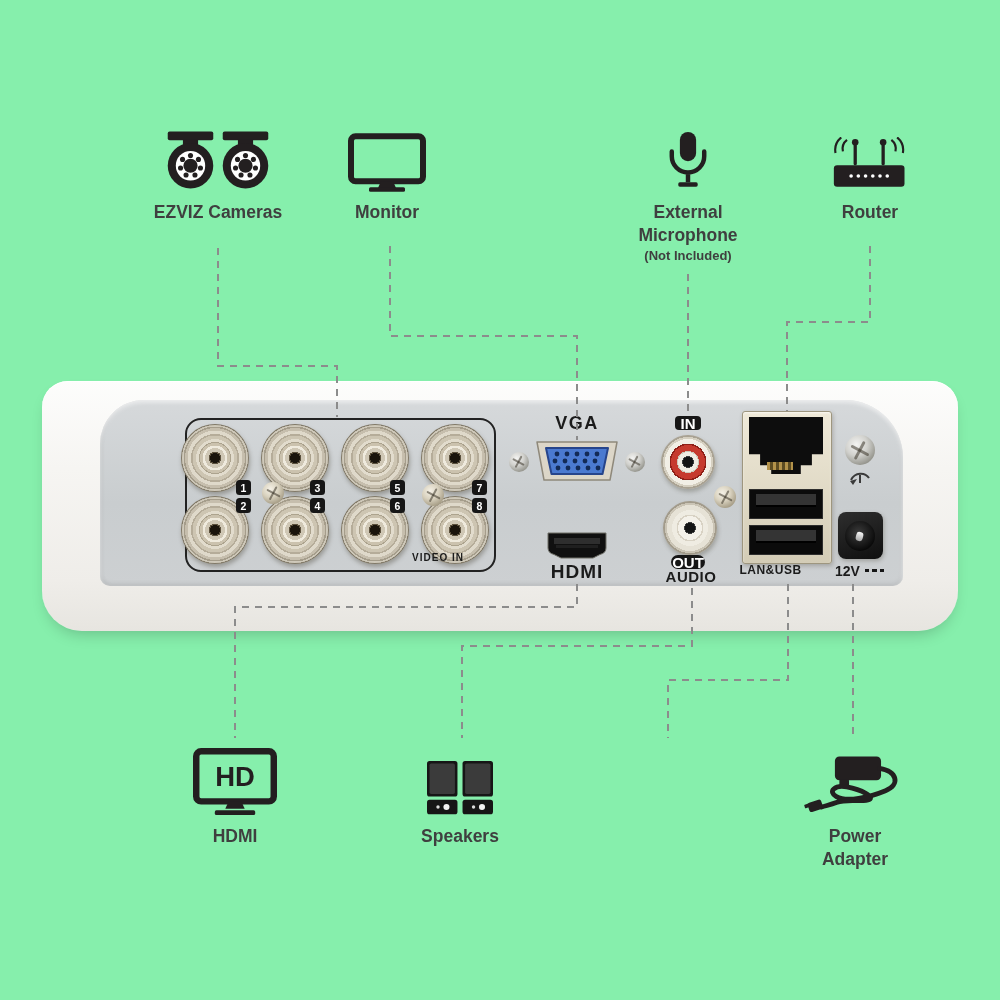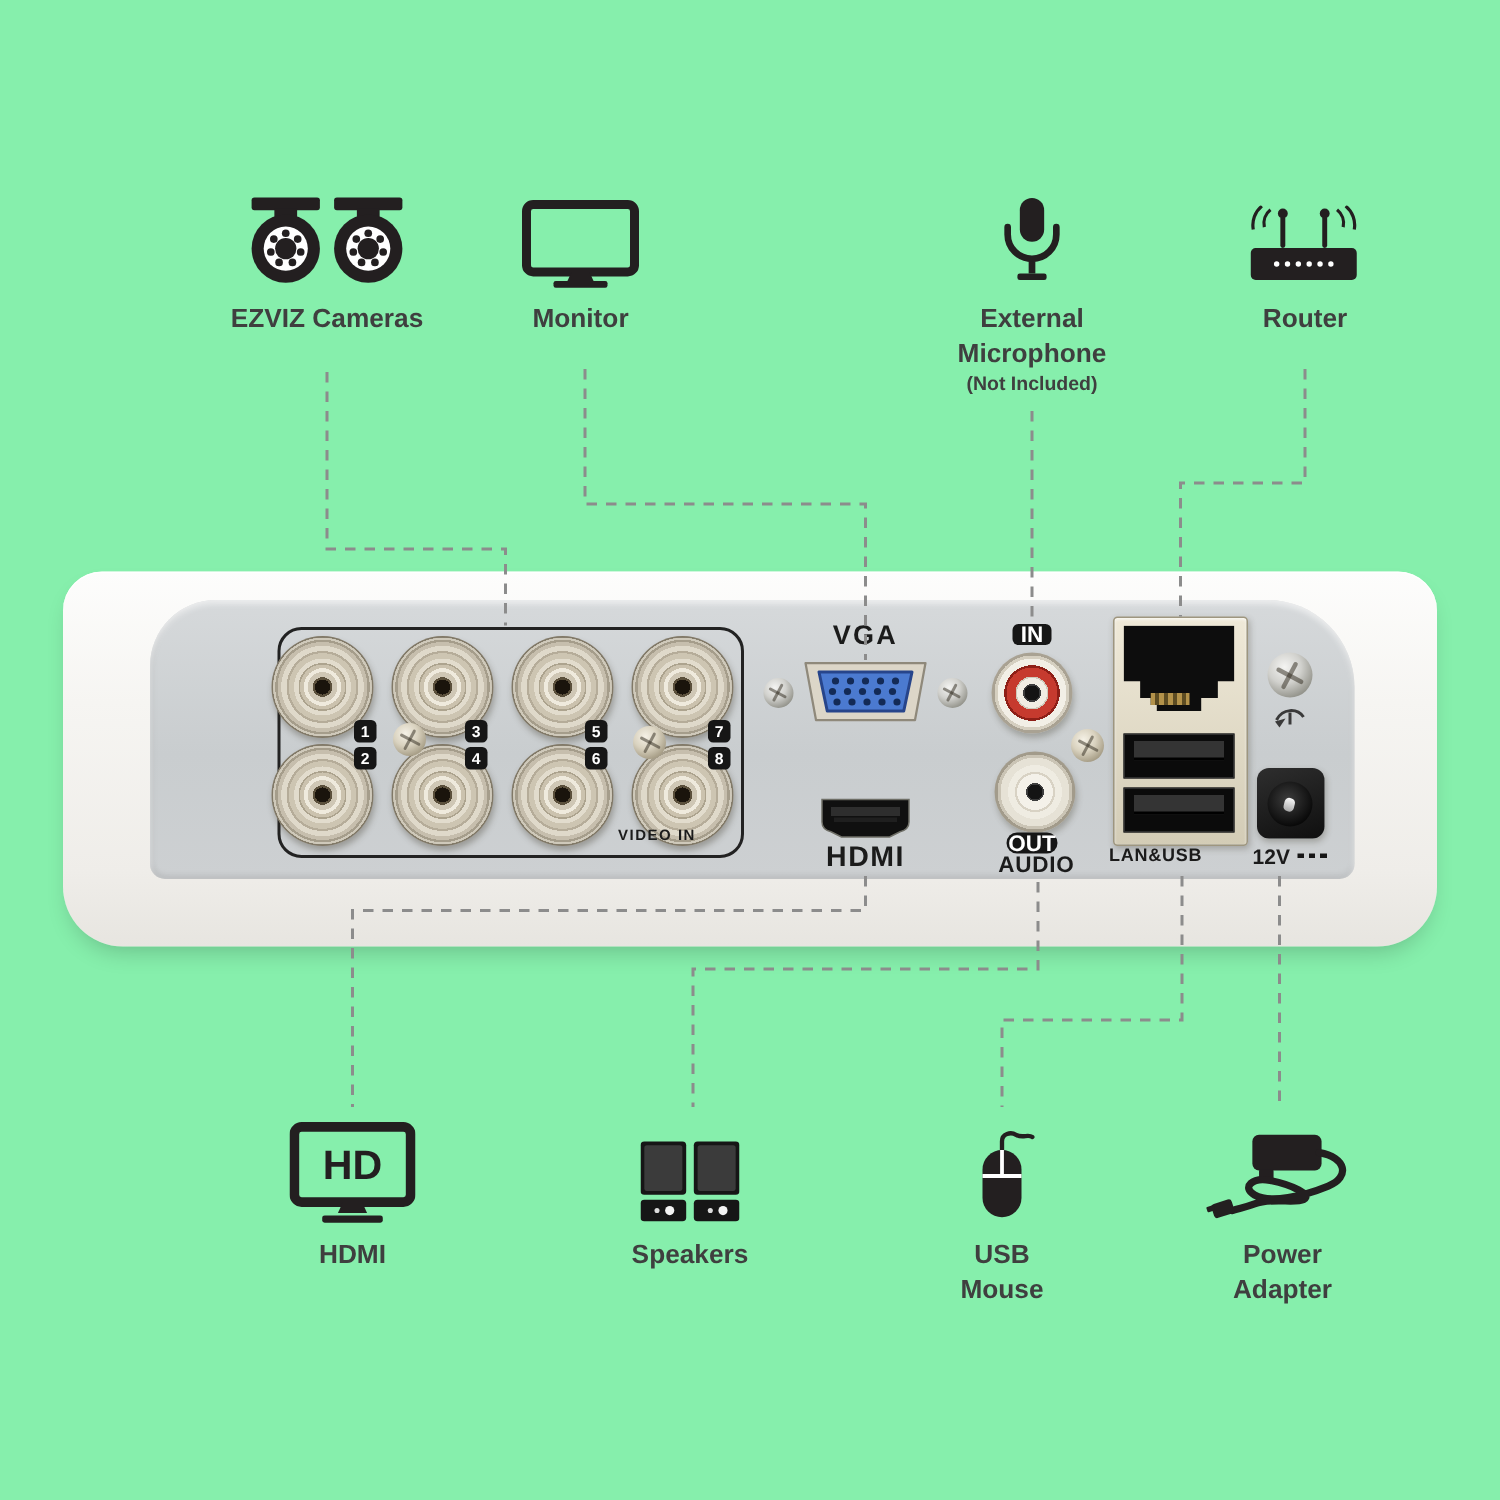--- a/index.html
+++ b/index.html
@@ -280,32 +280,20 @@
           <rect x="3" y="3" width="30" height="36" rx="2" fill="#3b3b3b"></rect>
           <rect x="0" y="46" width="36" height="17" rx="3" fill="#161616"></rect>
           <circle cx="13" cy="54.5" r="2" fill="#fff" opacity=".85"></circle>
           <circle cx="23" cy="54.5" r="3.6" fill="#fff" opacity=".95"></circle>
         </g>
       </svg>
     </div>
     <div class="item-label">Speakers</div>
   </div>
 
-  <div class="item" style="left:568px;top:742px;">
-    <div class="icon-box">
-      <svg width="52" height="64" viewBox="0 0 72 88" fill="#231f20">
-        <path d="M36 20 V12 C36 5 44 3 49 6 C55 9.5 60 5 64 8" fill="none" stroke="#231f20" stroke-width="4" stroke-linecap="round"></path>
-        <path d="M18 38 a18 18 0 0 1 36 0 v26 a18 18 0 0 1 -36 0 z"></path>
-        <path d="M18 44 h36" stroke="#fff" stroke-width="3.5"></path>
-        <path d="M36 20 v24" stroke="#fff" stroke-width="3.5"></path>
-      </svg>
-    </div>
-    <div class="item-label">USB</div>
-    <div class="item-label tight">Mouse</div>
-  </div>
 
   <div class="item" style="left:755px;top:742px;">
     <div class="icon-box">
       <svg width="112" height="64" viewBox="0 0 150 86" fill="#231f20">
         <rect x="48" y="6" width="62" height="32" rx="6"></rect>
         <rect x="54" y="37" width="13" height="9" rx="1.5"></rect>
         <path d="M108 22 C132 26 136 44 116 52 C94 61 64 68 50 60 C38 53 48 44 64 47 C84 51 102 60 94 64 C86 68 66 62 50 68 C42 71 36 72 30 74" fill="none" stroke="#231f20" stroke-width="6.5" stroke-linecap="round"></path>
         <rect x="12" y="66" width="19" height="13" rx="3" transform="rotate(-18 21 72)"></rect>
         <rect x="7" y="70" width="7" height="5" rx="1" transform="rotate(-18 10 72)"></rect>
       </svg>

